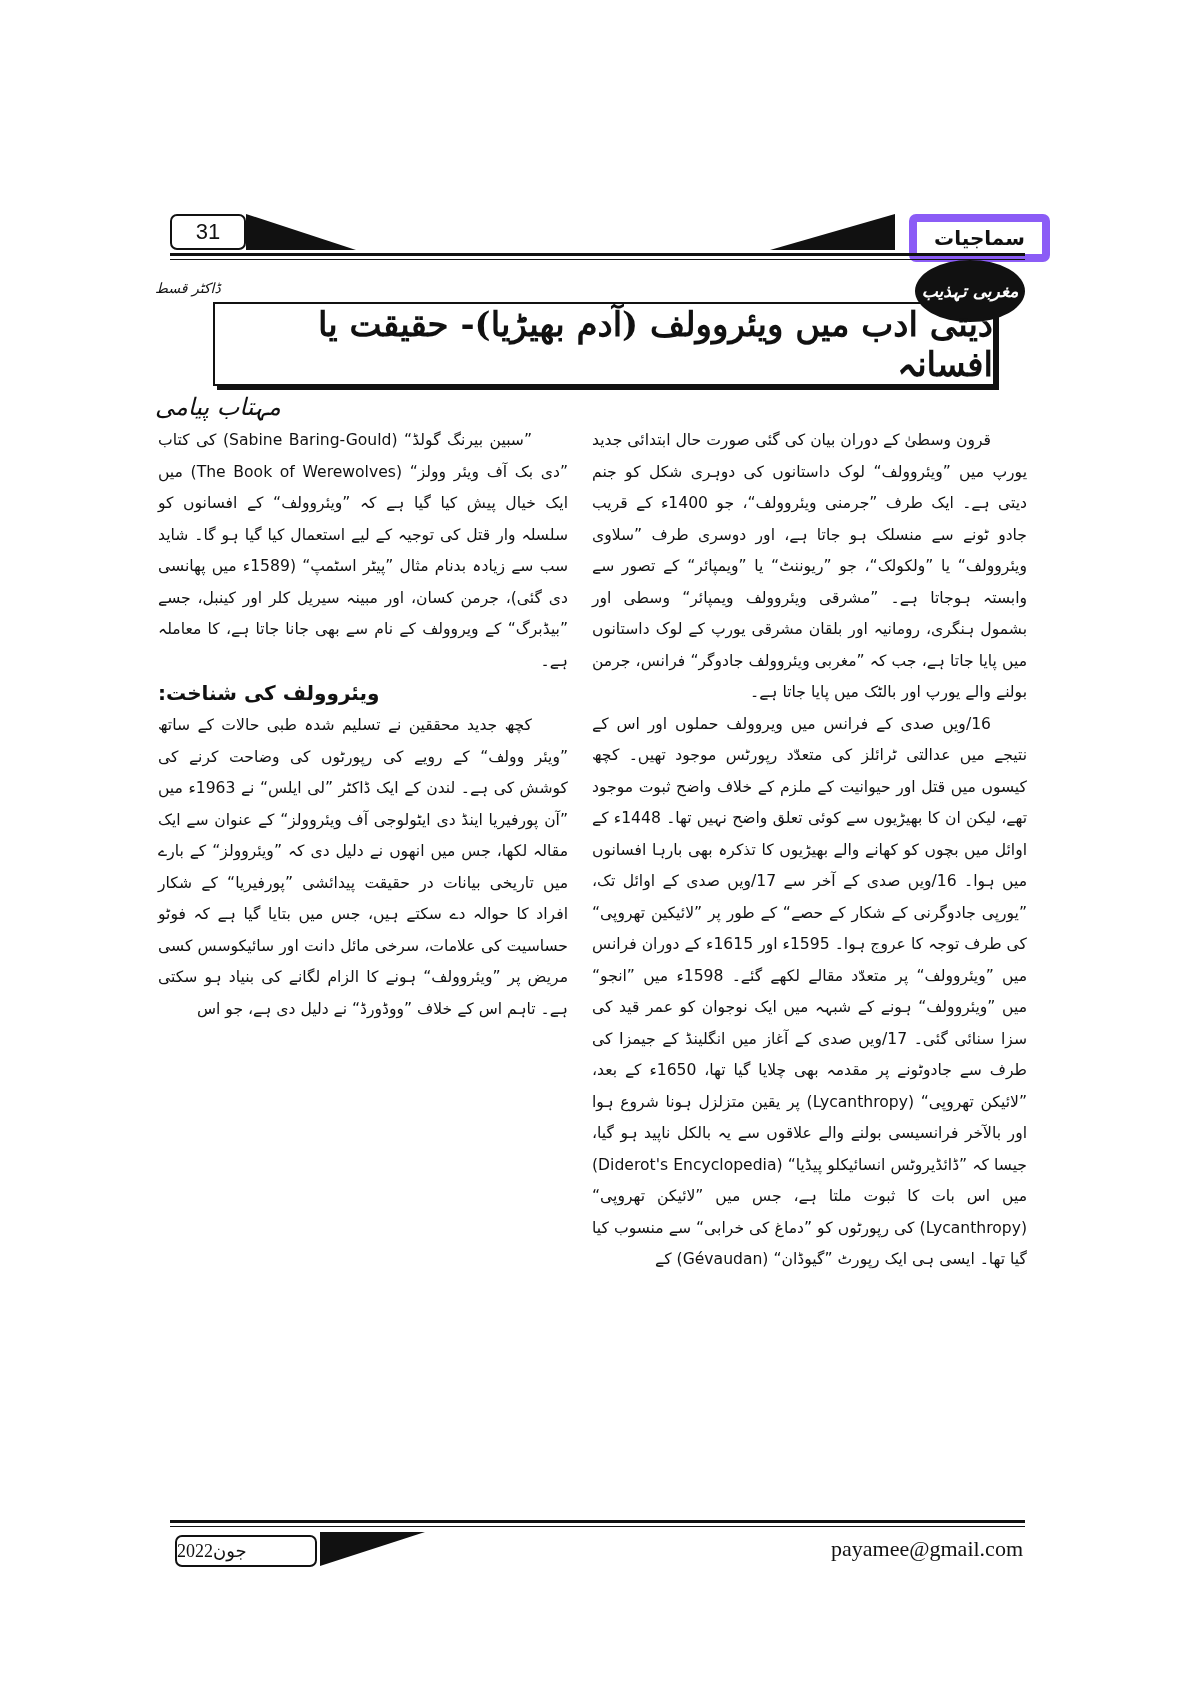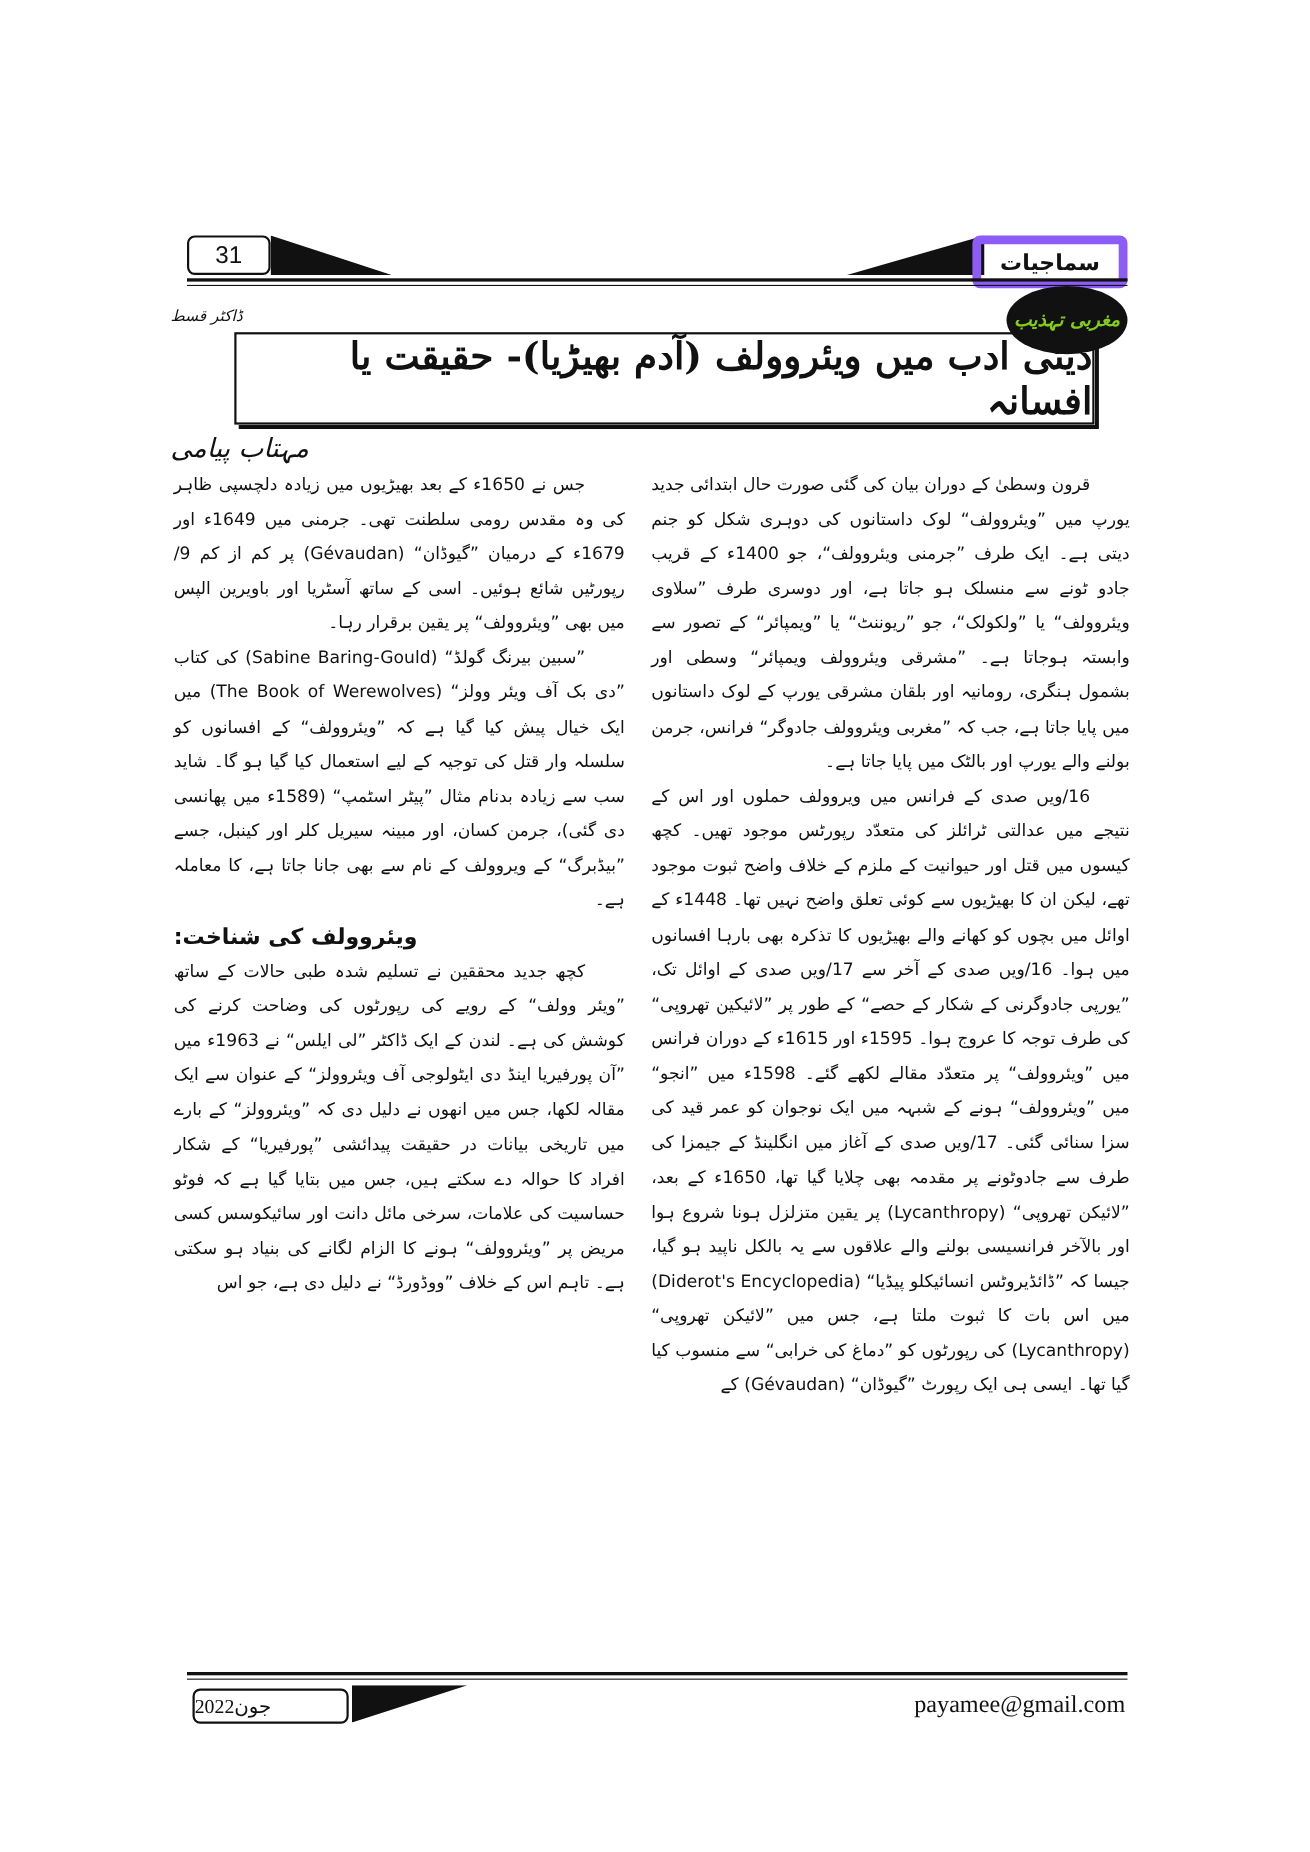--- a/index.html
+++ b/index.html
@@ -1,27 +1,27 @@
 <!DOCTYPE html>
 <html><head>
 <meta charset="utf-8">
 <style>
   html, body { margin:0; padding:0; background:#ffffff; }
   body { width:1191px; height:1684px; position:relative; overflow:hidden; font-family:"DejaVu Sans", sans-serif; color:#111; }
   .page { position:absolute; left:0; top:0; width:1191px; height:1684px; }
 
   
-  .hdr { position:absolute; left:170px; top:214px; width:855px; height:36px; }
+  .hdr { position:absolute; left:170px; top:214px; width:855px; height:36px;padding-left:25px; }
   .pgnum { position:absolute; left:0; top:0; width:72px; height:32px; border:2px solid #111; border-radius:7px; font-family:"Liberation Sans", sans-serif; font-size:22px; text-align:center; line-height:32px; }
   .wedge-l-svg, .wedge-r-svg { position:absolute; top:0; }
   .sec { position:absolute; right:0; top:0; width:125px; height:32px; border:8px solid #8b5cf6; border-radius:7px; font-size:20px; font-weight:bold; text-align:center; line-height:32px; direction:rtl; }
   .rule2 { position:absolute; left:170px; width:855px; border-top:3px solid #111; }
   .rule2b { position:absolute; left:170px; width:855px; border-top:1.5px solid #111; }
 
-  .badge { position:absolute; left:915px; top:260px; width:110px; height:62px; border-radius:50%; background:#111; color:#84cc16; font-size:17px; font-weight:bold; text-align:center; line-height:62px; direction:rtl; font-style:italic; }
+  .badge { position:absolute; left:915px; top:260px; width:110px; height:62px; border-radius:50%; background:#111; color:#ffffff; font-size:17px; font-weight:bold; text-align:center; line-height:62px; direction:rtl; font-style:italic; }
   .installment { position:absolute; left:155px; top:280px; font-size:14px; direction:rtl; font-style:italic; }
 
   .titlebox { position:absolute; left:213px; top:302px; width:778px; height:80px; border:2px solid #111; box-shadow:4px 4px 0 #111; display:flex; align-items:center; justify-content:center; }
   .titlebox span { font-size:34px; font-weight:bold; direction:rtl; font-family:"DejaVu Serif", serif; }
 
   .author { position:absolute; left:155px; top:393px; font-size:24px; font-weight:normal; direction:rtl; font-style:italic; font-family:"DejaVu Serif", serif; }
 
   .col { position:absolute; top:425px; direction:rtl; text-align:justify; font-family:"DejaVu Sans", sans-serif; font-size:15.6px; line-height:31.5px; }
   .col p { margin:0; }
   .col .ind { text-indent:36px; }
@@ -57,21 +57,20 @@
   </div>
 
   <div class="author">مہتاب پیامی</div>
 
   <div class="col col-right">
     <p class="ind">قرون وسطیٰ کے دوران بیان کی گئی صورت حال ابتدائی جدید یورپ میں ”ویئروولف“ لوک داستانوں کی دوہری شکل کو جنم دیتی ہے۔ ایک طرف ”جرمنی ویئروولف“، جو 1400ء کے قریب جادو ٹونے سے منسلک ہو جاتا ہے، اور دوسری طرف ”سلاوی ویئروولف“ یا ”ولکولک“، جو ”ریوننٹ“ یا ”ویمپائر“ کے تصور سے وابستہ ہوجاتا ہے۔ ”مشرقی ویئروولف ویمپائر“ وسطی اور بشمول ہنگری، رومانیہ اور بلقان مشرقی یورپ کے لوک داستانوں میں پایا جاتا ہے، جب کہ ”مغربی ویئروولف جادوگر“ فرانس، جرمن بولنے والے یورپ اور بالٹک میں پایا جاتا ہے۔</p>
     <p class="ind">16/ویں صدی کے فرانس میں ویروولف حملوں اور اس کے نتیجے میں عدالتی ٹرائلز کی متعدّد رپورٹس موجود تھیں۔ کچھ کیسوں میں قتل اور حیوانیت کے ملزم کے خلاف واضح ثبوت موجود تھے، لیکن ان کا بھیڑیوں سے کوئی تعلق واضح نہیں تھا۔ 1448ء کے اوائل میں بچوں کو کھانے والے بھیڑیوں کا تذکرہ بھی بارہا افسانوں میں ہوا۔ 16/ویں صدی کے آخر سے 17/ویں صدی کے اوائل تک، ”یورپی جادوگرنی کے شکار کے حصے“ کے طور پر ”لائیکین تھروپی“ کی طرف توجہ کا عروج ہوا۔ 1595ء اور 1615ء کے دوران فرانس میں ”ویئروولف“ پر متعدّد مقالے لکھے گئے۔ 1598ء میں ”انجو“ میں ”ویئروولف“ ہونے کے شبہہ میں ایک نوجوان کو عمر قید کی سزا سنائی گئی۔ 17/ویں صدی کے آغاز میں انگلینڈ کے جیمزI کی طرف سے جادوٹونے پر مقدمہ بھی چلایا گیا تھا، 1650ء کے بعد، ”لائیکن تھروپی“ (Lycanthropy) پر یقین متزلزل ہونا شروع ہوا اور بالآخر فرانسیسی بولنے والے علاقوں سے یہ بالکل ناپید ہو گیا، جیسا کہ ”ڈائڈیروٹس انسائیکلو پیڈیا“ (Diderot's Encyclopedia) میں اس بات کا ثبوت ملتا ہے، جس میں ”لائیکن تھروپی“ (Lycanthropy) کی رپورٹوں کو ”دماغ کی خرابی“ سے منسوب کیا گیا تھا۔ ایسی ہی ایک رپورٹ ”گیوڈان“ (Gévaudan) کے</p>
   </div>
 
   <div class="col col-left">
-    <p class="ind">جس نے 1650ء کے بعد بھیڑیوں میں زیادہ دلچسپی ظاہر کی وہ مقدس رومی سلطنت تھی۔ جرمنی میں 1649ء اور 1679ء کے درمیان ”گیوڈان“ (Gévaudan) پر کم از کم 9/ رپورٹیں شائع ہوئیں۔ اسی کے ساتھ آسٹریا اور باویرین الپس میں بھی ”ویئروولف“ پر یقین برقرار رہا۔</p>
     <p class="ind">”سبین بیرنگ گولڈ“ (Sabine Baring-Gould) کی کتاب ”دی بک آف ویئر وولز“ (The Book of Werewolves) میں ایک خیال پیش کیا گیا ہے کہ ”ویئروولف“ کے افسانوں کو سلسلہ وار قتل کی توجیہ کے لیے استعمال کیا گیا ہو گا۔ شاید سب سے زیادہ بدنام مثال ”پیٹر اسٹمپ“ (1589ء میں پھانسی دی گئی)، جرمن کسان، اور مبینہ سیریل کلر اور کینبل، جسے ”بیڈبرگ“ کے ویروولف کے نام سے بھی جانا جاتا ہے، کا معاملہ ہے۔</p>
     <p class="subhead">ویئروولف کی شناخت:</p>
     <p class="ind">کچھ جدید محققین نے تسلیم شدہ طبی حالات کے ساتھ ”ویئر وولف“ کے رویے کی رپورٹوں کی وضاحت کرنے کی کوشش کی ہے۔ لندن کے ایک ڈاکٹر ”لی ایلس“ نے 1963ء میں ”آن پورفیریا اینڈ دی ایٹولوجی آف ویئروولز“ کے عنوان سے ایک مقالہ لکھا، جس میں انھوں نے دلیل دی کہ ”ویئروولز“ کے بارے میں تاریخی بیانات در حقیقت پیدائشی ”پورفیریا“ کے شکار افراد کا حوالہ دے سکتے ہیں، جس میں بتایا گیا ہے کہ فوٹو حساسیت کی علامات، سرخی مائل دانت اور سائیکوسس کسی مریض پر ”ویئروولف“ ہونے کا الزام لگانے کی بنیاد ہو سکتی ہے۔ تاہم اس کے خلاف ”ووڈورڈ“ نے دلیل دی ہے، جو اس</p>
   </div>
 
   <div class="rule2" style="top:1520px"></div>
   <div class="rule2b" style="top:1526px"></div>
   <div class="issue">جون2022</div>
   <svg style="position:absolute;left:320px;top:1532px" width="105" height="34">
     <polygon points="0,0 105,0 0,34" fill="#111"></polygon>

